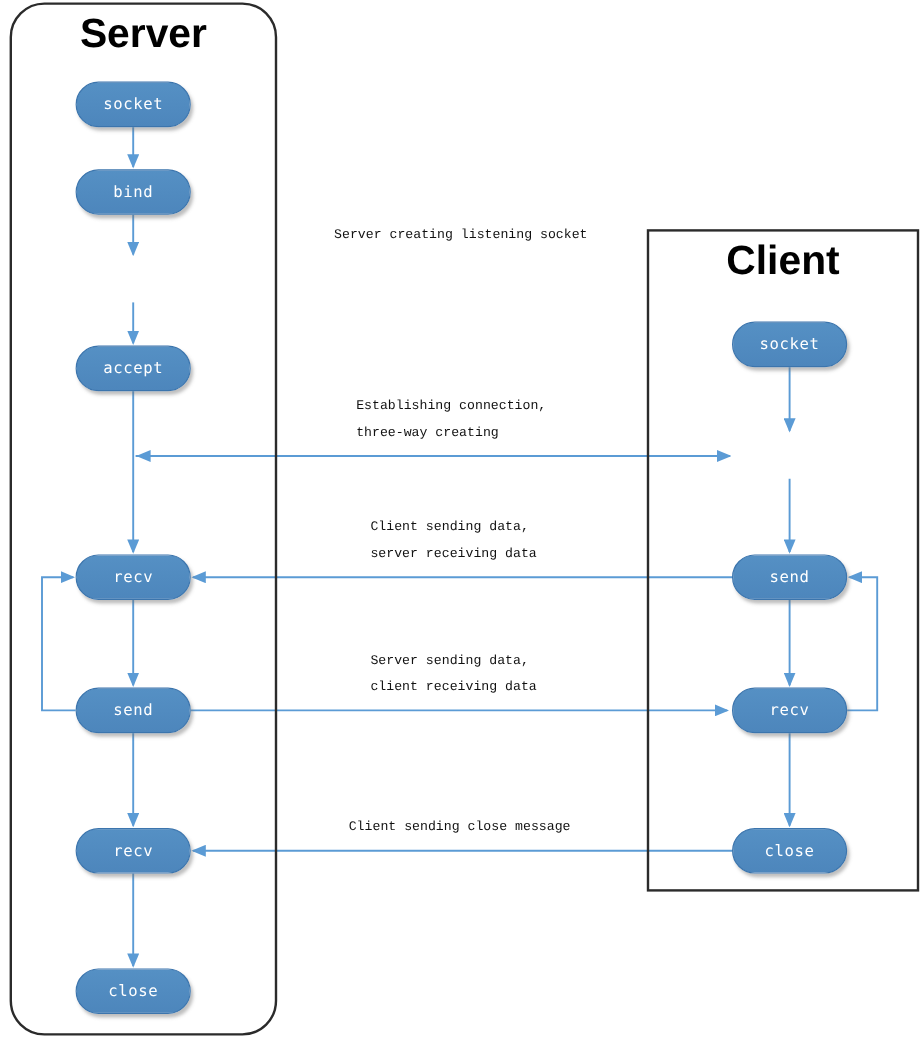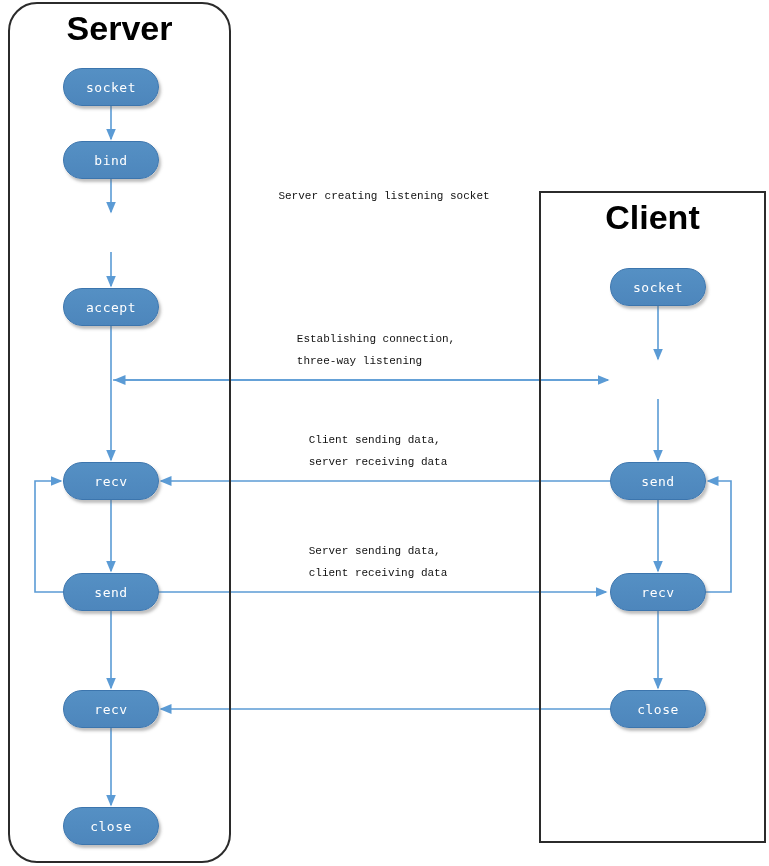--- a/index.html
+++ b/index.html
@@ -79,34 +79,35 @@
       <polyline points="706,592 731,592 731,481 708,481" fill="none" stroke="#5b9bd5" stroke-width="1.6" marker-end="url(#ah)"></polyline>
       <polyline points="113,380 608,380" fill="none" stroke="#5b9bd5" stroke-width="1.6" marker-end="url(#ah)"></polyline>
       <polyline points="608,380 115,380" fill="none" stroke="#5b9bd5" stroke-width="1.6" marker-end="url(#ah)"></polyline>
       <polyline points="610,481 161,481" fill="none" stroke="#5b9bd5" stroke-width="1.6" marker-end="url(#ah)"></polyline>
       <polyline points="159,592 606,592" fill="none" stroke="#5b9bd5" stroke-width="1.6" marker-end="url(#ah)"></polyline>
       <polyline points="610,709 161,709" fill="none" stroke="#5b9bd5" stroke-width="1.6" marker-end="url(#ah)"></polyline>
     </svg>
     <div class="box" style="left: 8px; top: 2px; width: 223px; height: 861px; border-radius: 29px;">
       <div class="box-title">Server</div>
     </div>
-    <div class="box" style="left: 539px; top: 191px; width: 227px; height: 652px;">
+    <div class="box" style="left: 539px; top: 191px; width: 227px; height: 552px;">
       <div class="box-title">Client</div>
     </div>
     <div class="node" style="width: 96px; height: 38px; left: 63px; top: 68px;">socket</div>
     <div class="node" style="width: 96px; height: 38px; left: 63px; top: 141px;">bind</div>
     <div class="node" style="width: 96px; height: 38px; left: 63px; top: 288px;">accept</div>
     <div class="node" style="width: 96px; height: 38px; left: 63px; top: 462px;">recv</div>
     <div class="node" style="width: 96px; height: 38px; left: 63px; top: 573px;">send</div>
     <div class="node" style="width: 96px; height: 38px; left: 63px; top: 690px;">recv</div>
     <div class="node" style="width: 96px; height: 38px; left: 63px; top: 807px;">close</div>
     <div class="node" style="width: 96px; height: 38px; left: 610px; top: 268px;">socket</div>
     <div class="node" style="width: 96px; height: 38px; left: 610px; top: 462px;">send</div>
     <div class="node" style="width: 96px; height: 38px; left: 610px; top: 573px;">recv</div>
     <div class="node" style="width: 96px; height: 38px; left: 610px; top: 690px;">close</div>
     <div class="label" style="left: 384px; top: 196px;">Server creating listening socket</div>
     <div class="label" style="left: 376px; top: 350px;">Establishing connection,
-three-way listening</div>
+three-way creating</div>
     <div class="label" style="left: 378px; top: 562px;">Server sending data,
 client receiving data</div>
     <div class="label" style="left: 378px; top: 451px;">Client sending data,
 server receiving data</div>
+    <div class="label" style="left: 383px; top: 690px;">Client sending close message</div>
   </div>
 
 </body></html>

